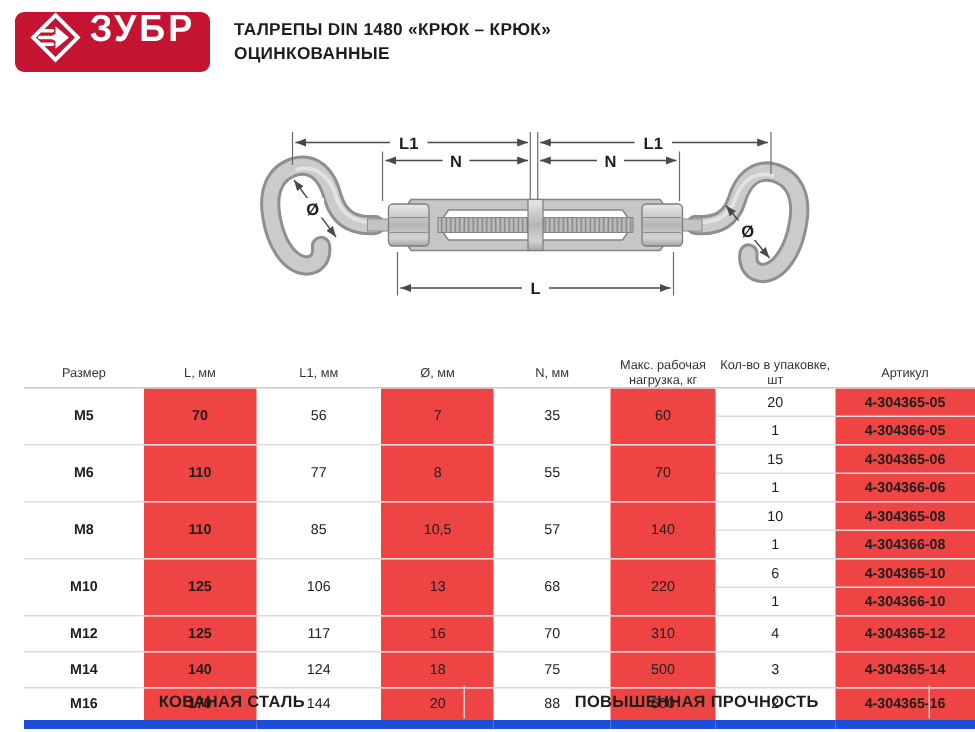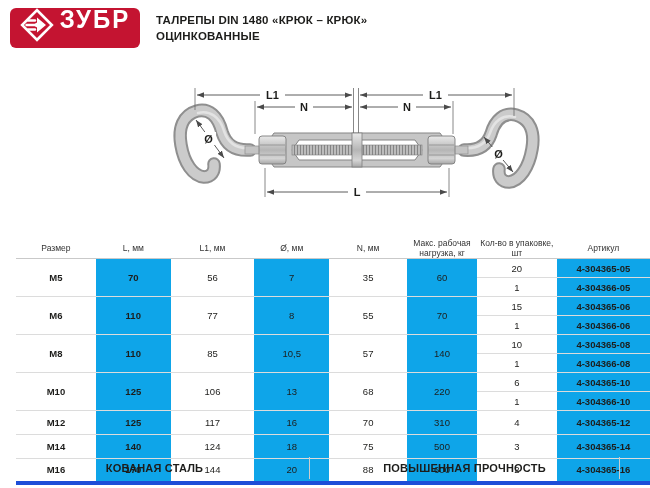--- a/index.html
+++ b/index.html
@@ -32,25 +32,25 @@
   }
   table.spec th {
     font-size:8.5px; font-weight:normal; color:#333; height:20px;
     border-bottom:1px solid #c9c9c9; vertical-align:middle; text-align:center;
   }
   table.spec td {
     font-size:9.5px; color:#1d1d1b; text-align:center; vertical-align:middle;
     height:19px;
   }
   table.spec tr.single td { height:24px; }
-  td.shade, th.shade { background:#0ea5e9; }
+  td.shade, th.shade { background:#ef4444; }
   td.b { font-weight:bold; font-size:10px; }
   table.spec tr.grp > td { border-top:1px solid #dcdcdc; }
   table.spec tr.sub > td { border-top:1px solid #dcdcdc; }
-  table.spec tr.last > td { border-bottom:4px solid #1d4ed8; }
+  table.spec tr.last > td { border-bottom:6px solid #1d4ed8; }
   col.c1{width:12.6%} col.c2{width:11.8%} col.c3{width:13.2%} col.c4{width:11.8%}
   col.c5{width:12.3%} col.c6{width:11%} col.c7{width:12.6%} col.c8{width:14.7%}
   
   .footer {
     position:absolute; left:0; bottom:6px; width:620px; height:28px;
     display:flex; align-items:center;
   }
   .footer .feat {
     flex:1; text-align:center; font-size:11px; font-weight:bold; color:#1d1d1b;
     letter-spacing:.2px;

